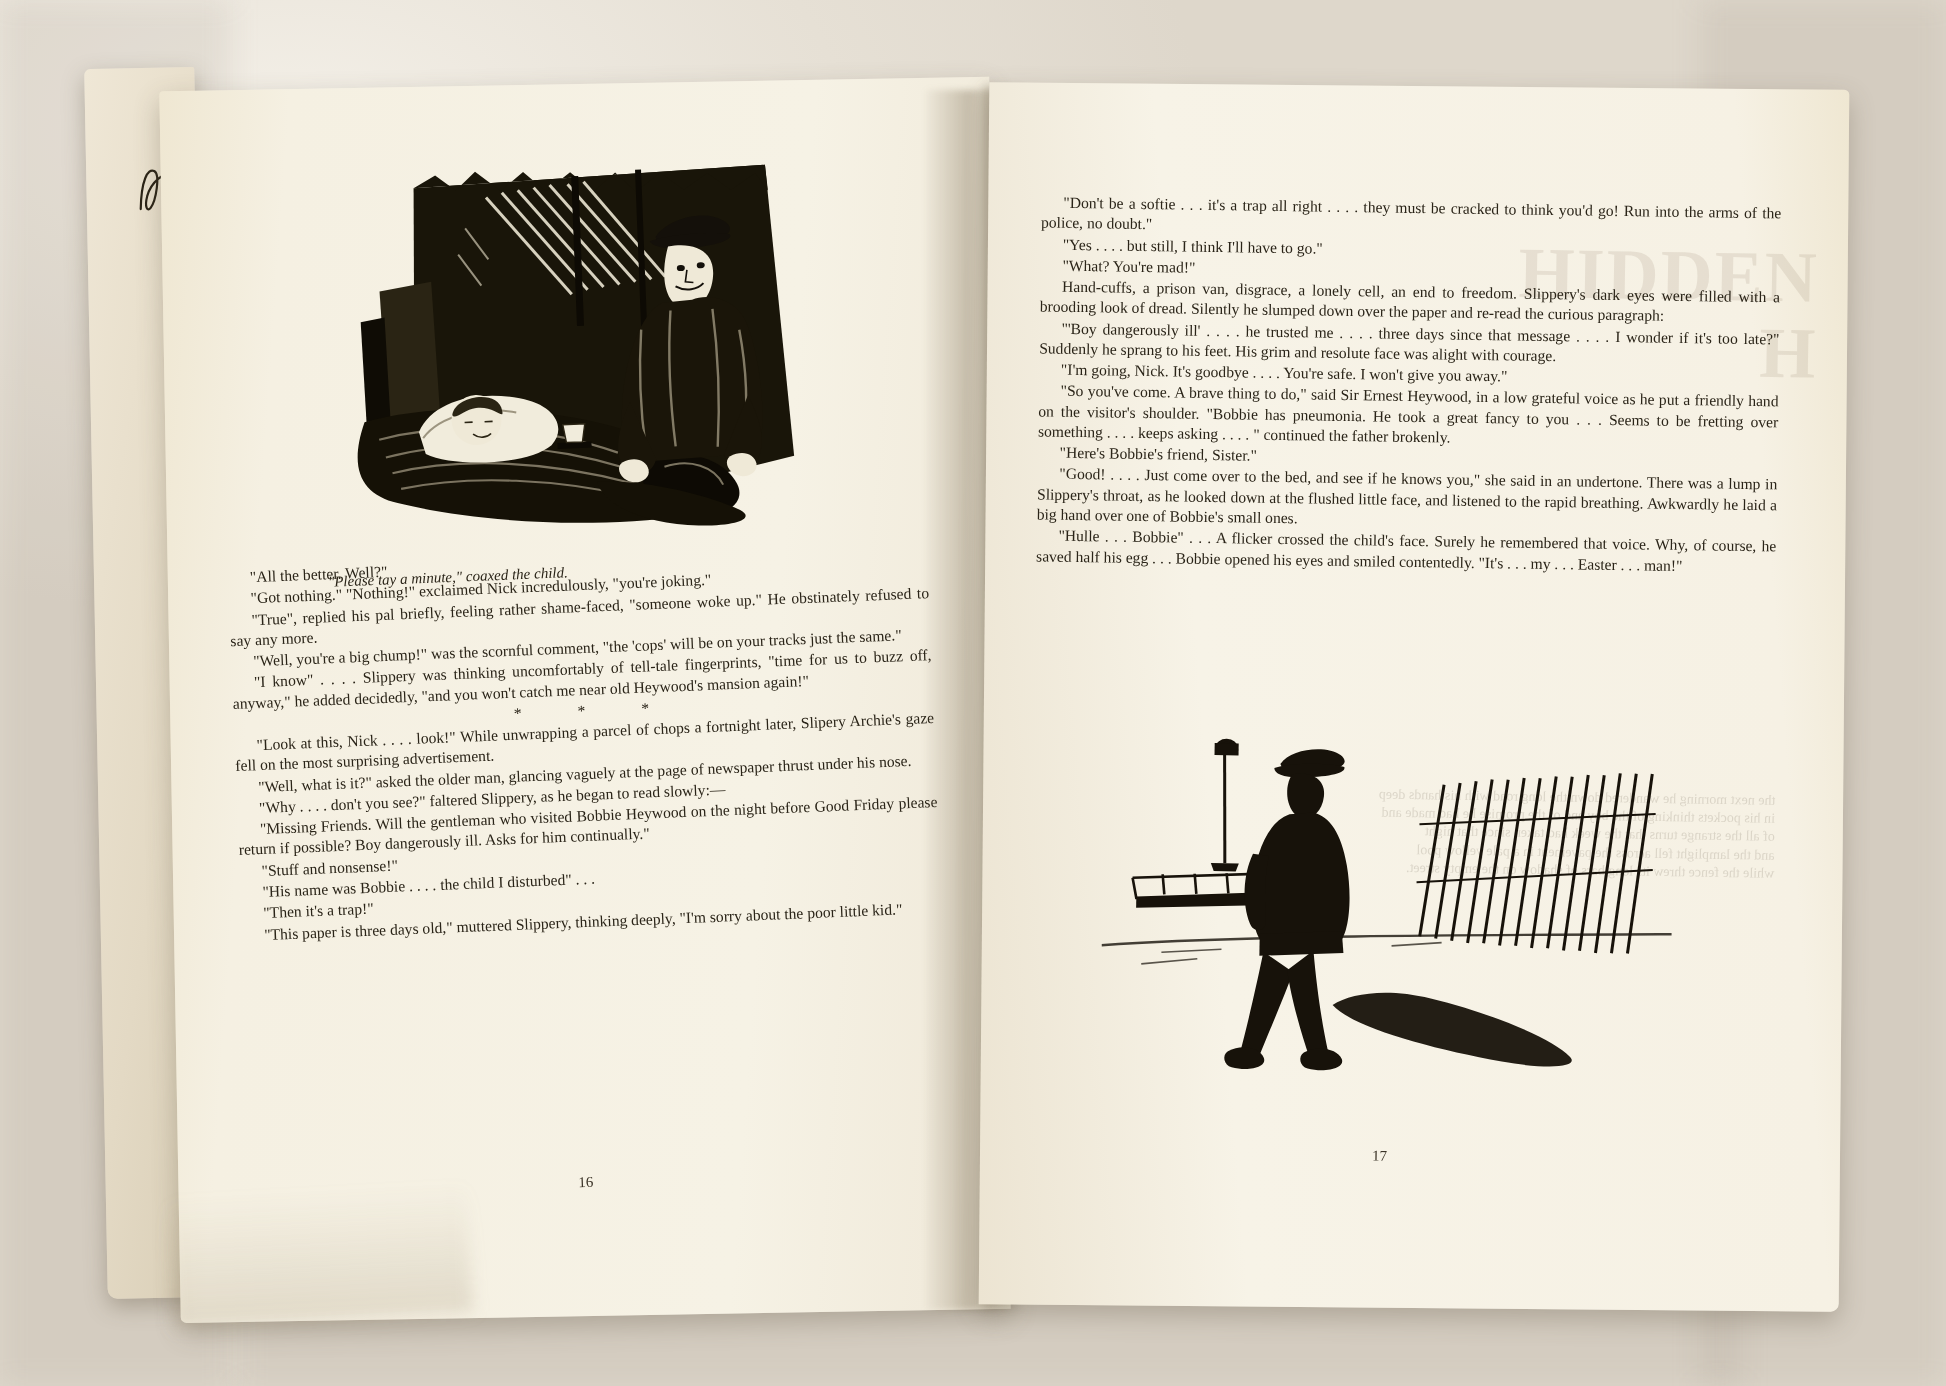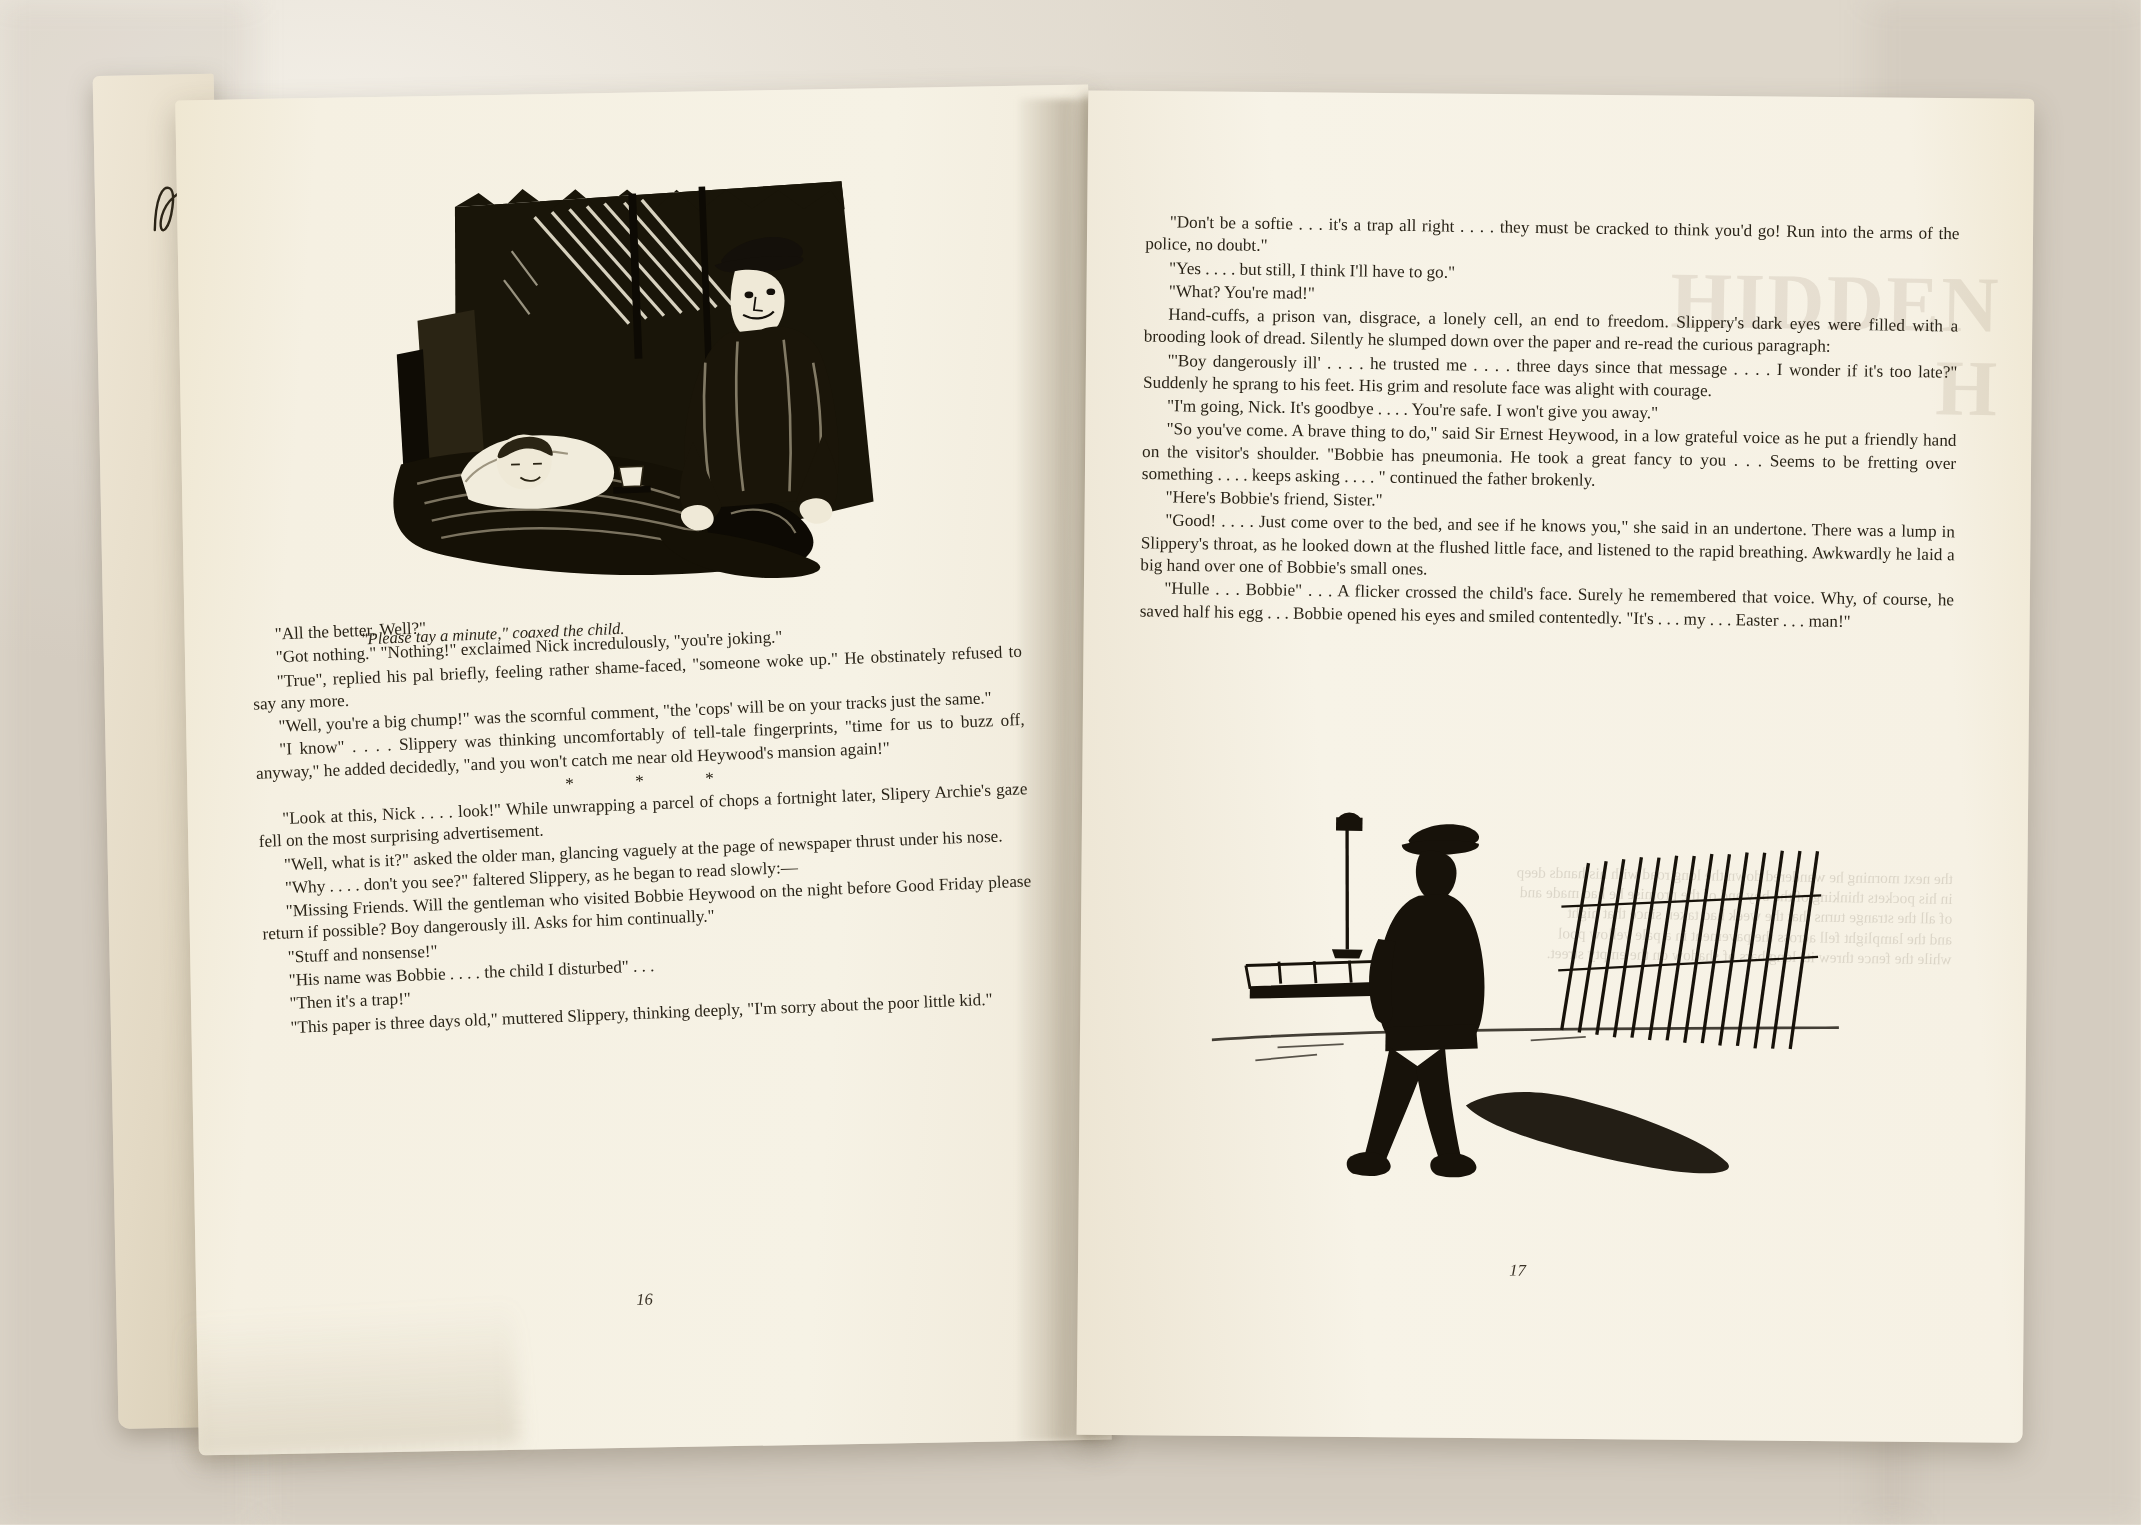--- a/index.html
+++ b/index.html
@@ -48,21 +48,21 @@
   .page-inner{position:absolute;inset:0;}
   .col{
     position:absolute;
     font-size:15.6px;line-height:1.30;color:#2a2418;
     text-align:justify;
   }
   #left-col{left:64px;top:470px;width:700px;transform:rotate(-1.3deg);}
   #right-col{left:52px;top:112px;width:740px;transform:rotate(0.35deg);}
   .col p{margin:0 0 1px 0;text-indent:22px;}
   .stars{text-align:center;letter-spacing:26px;margin:12px 0 10px 0;text-indent:0;}
-  .folio{position:absolute;font-size:15px;color:#3a3226;font-style:italic;}
+  .folio{position:absolute;font-size:15px;color:#3a3226;}
   #left-folio{left:400px;top:1090px;transform:rotate(-1.2deg);}
   #right-folio{left:392px;top:1062px;transform:rotate(0.4deg);}
   .caption{
     position:absolute;left:160px;top:480px;width:300px;
     font-style:italic;font-size:15px;color:#2a2418;line-height:1.35;
     transform:rotate(-1.3deg);
   }
   
   .illus{position:absolute;}
   #illus-top{left:178px;top:80px;width:470px;height:370px;transform:rotate(-1.2deg);}

